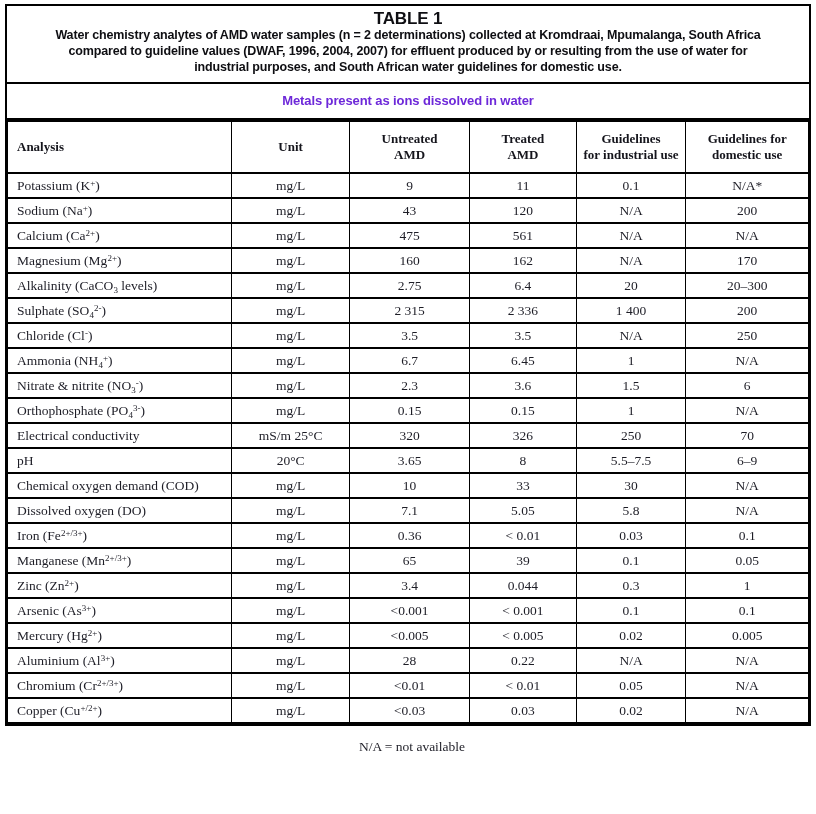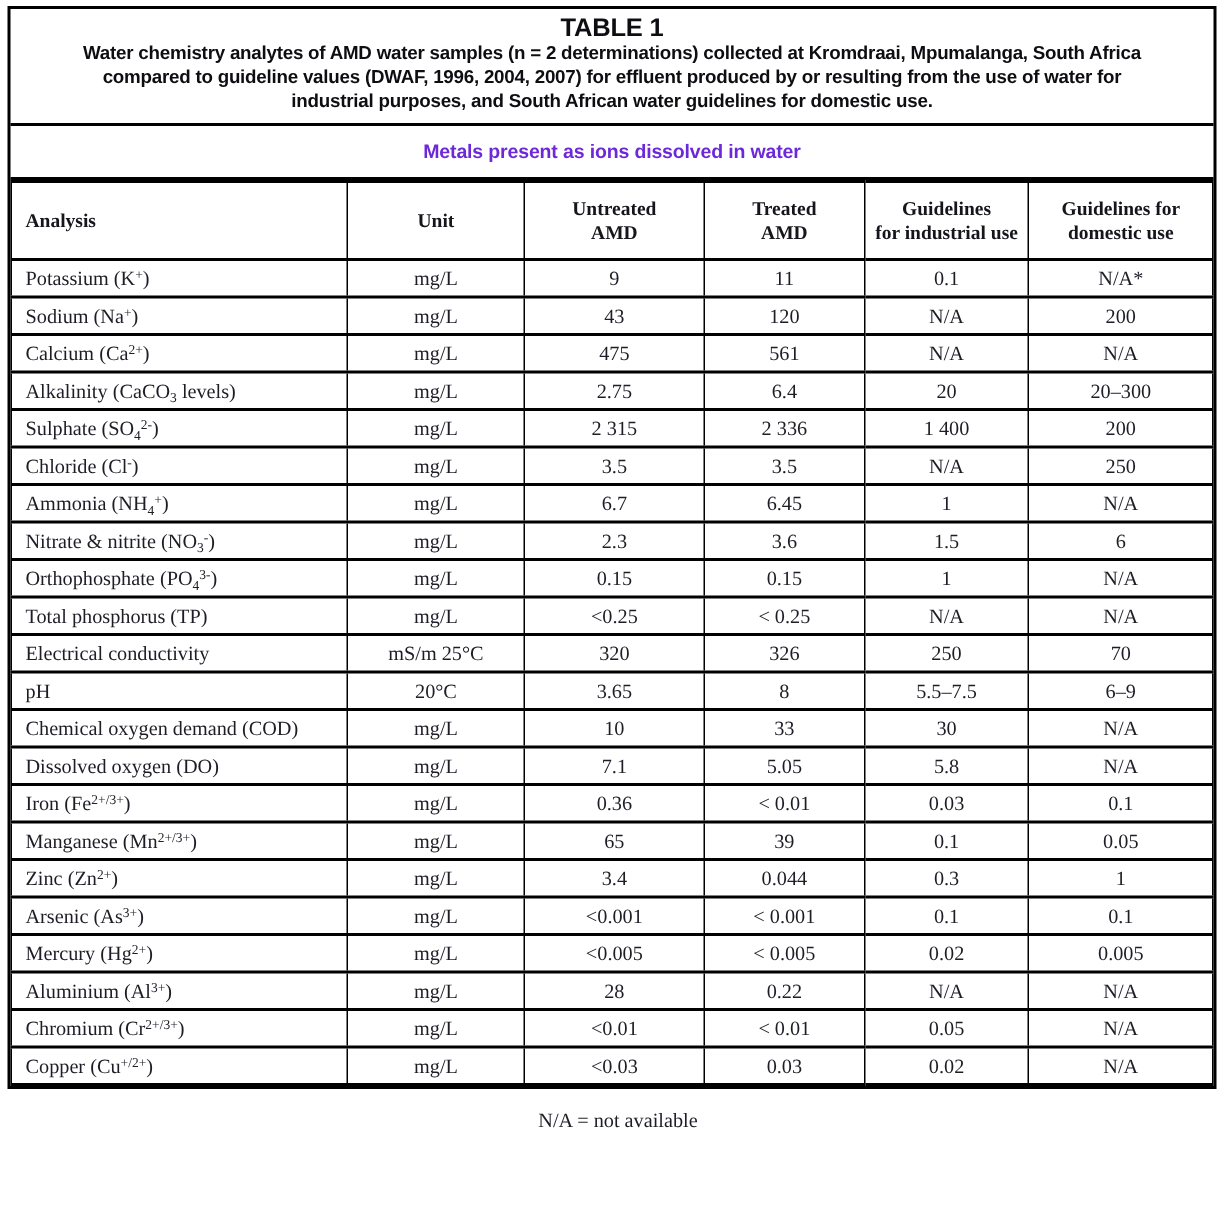--- a/index.html
+++ b/index.html
@@ -139,20 +139,28 @@
 
   <tr>
     <td class="analysis">Calcium (Ca<sup>2+</sup>)</td>
     <td>mg/L</td>
     <td>475</td>
     <td>561</td>
     <td>N/A</td>
     <td>N/A</td>
   </tr>
 
+  <tr>
+    <td class="analysis">Magnesium (Mg<sup>2+</sup>)</td>
+    <td>mg/L</td>
+    <td>160</td>
+    <td>162</td>
+    <td>N/A</td>
+    <td>170</td>
+  </tr>
 
   <tr>
     <td class="analysis">Alkalinity (CaCO<sub>3</sub> levels)</td>
     <td>mg/L</td>
     <td>2.75</td>
     <td>6.4</td>
     <td>20</td>
     <td>20–300</td>
   </tr>
 
@@ -194,28 +202,20 @@
 
   <tr>
     <td class="analysis">Orthophosphate (PO<sub>4</sub><sup>3-</sup>)</td>
     <td>mg/L</td>
     <td>0.15</td>
     <td>0.15</td>
     <td>1</td>
     <td>N/A</td>
   </tr>
 
-  <tr>
-    <td class="analysis">Total phosphorus (TP)</td>
-    <td>mg/L</td>
-    <td>&lt;0.25</td>
-    <td>&lt; 0.25</td>
-    <td>N/A</td>
-    <td>N/A</td>
-  </tr>
 
   <tr>
     <td class="analysis">Electrical conductivity</td>
     <td>mS/m 25°C</td>
     <td>320</td>
     <td>326</td>
     <td>250</td>
     <td>70</td>
   </tr>
 

